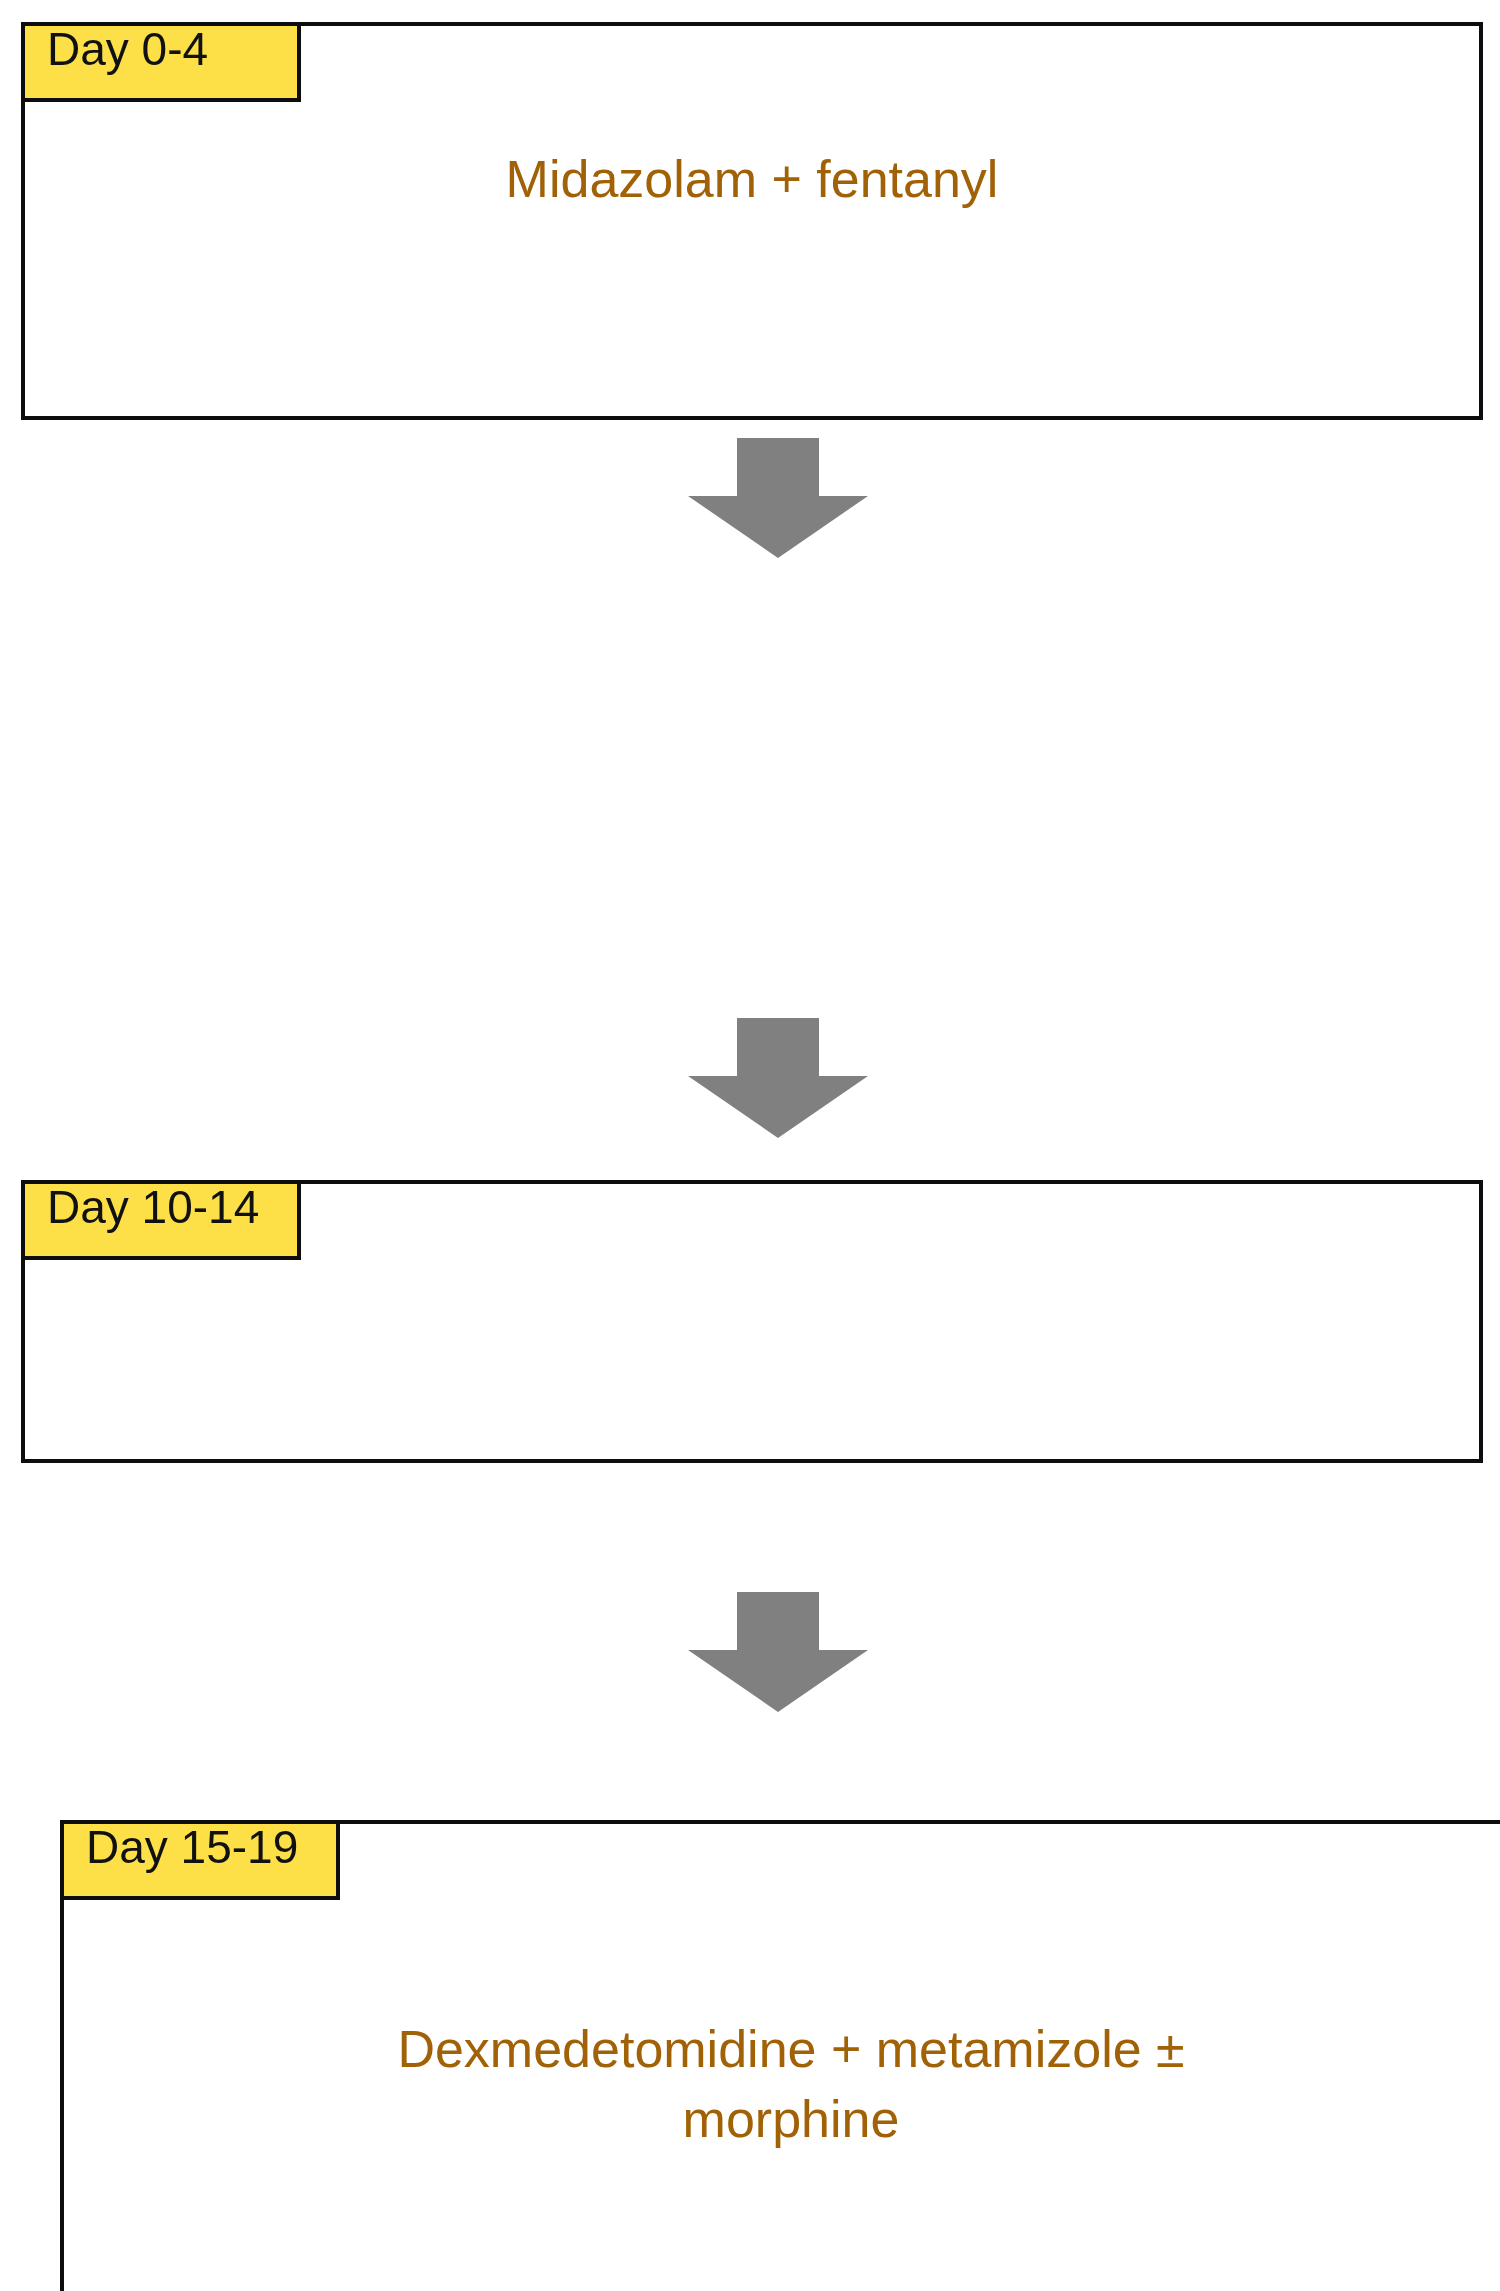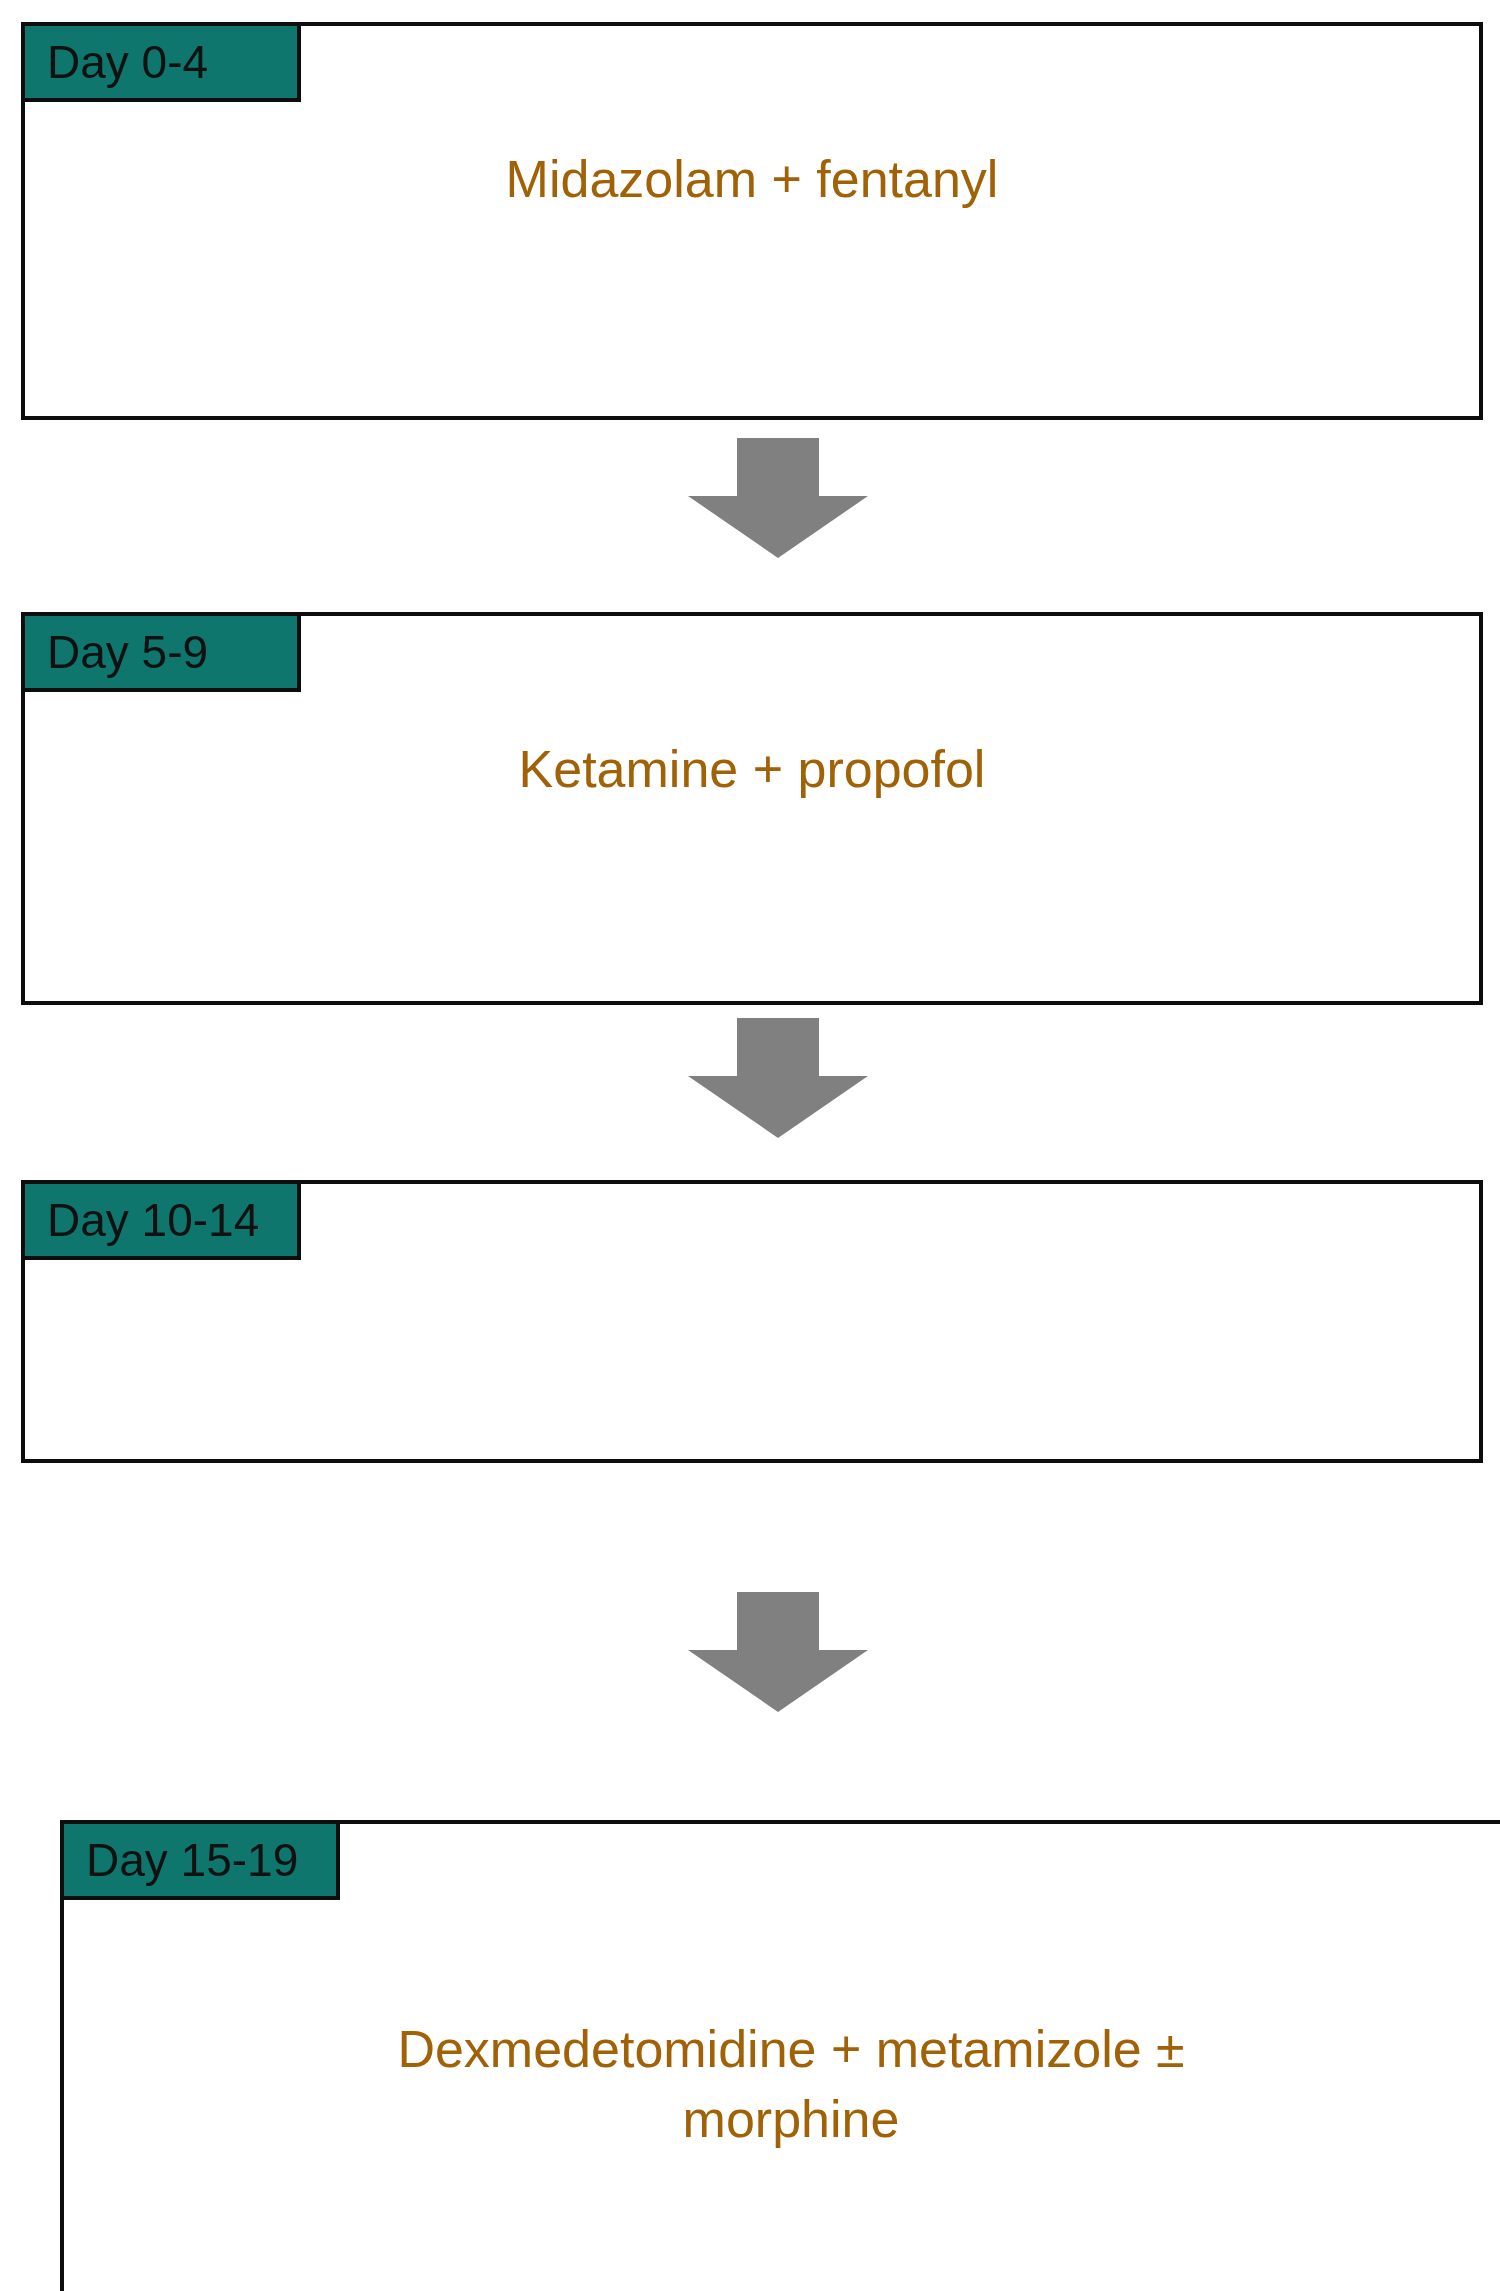--- a/index.html
+++ b/index.html
@@ -32,24 +32,23 @@
   }
 
   
   .day-tab {
     position: absolute;
     left: -4px;
     top: -4px;
     width: 280px;
     height: 80px;
     box-sizing: border-box;
-    background: #0f766e;
+    background: #fde047;
     border: 4px solid #0d0d0d;
     display: flex;
-    align-items: center;
     padding-left: 22px;
   }
   .day-tab-label {
     font-size: 46px;
     line-height: 1;
     color: #111111;
     font-family: "Liberation Sans", sans-serif;
     letter-spacing: 0px;
     white-space: nowrap;
   }
@@ -90,26 +89,20 @@
     </div>
     <div class="box-text" style="top:118px;">Midazolam + fentanyl</div>
   </div>
 
   <div class="flow-arrow" style="left:688px; top:438px;">
     <svg viewBox="0 0 180 120" preserveAspectRatio="none" aria-hidden="true">
       <polygon points="49,0 131,0 131,58 180,58 90,120 0,58 49,58" fill="#808080"></polygon>
     </svg>
   </div>
 
-  <div class="step-box" style="top:612px; height:393px;">
-    <div class="day-tab">
-      <span class="day-tab-label">Day 5-9</span>
-    </div>
-    <div class="box-text" style="top:118px;">Ketamine + propofol</div>
-  </div>
 
   <div class="flow-arrow" style="left:688px; top:1018px;">
     <svg viewBox="0 0 180 120" preserveAspectRatio="none" aria-hidden="true">
       <polygon points="49,0 131,0 131,58 180,58 90,120 0,58 49,58" fill="#808080"></polygon>
     </svg>
   </div>
 
   <div class="step-box" style="top:1180px; height:283px;">
     <div class="day-tab">
       <span class="day-tab-label">Day 10-14</span>

